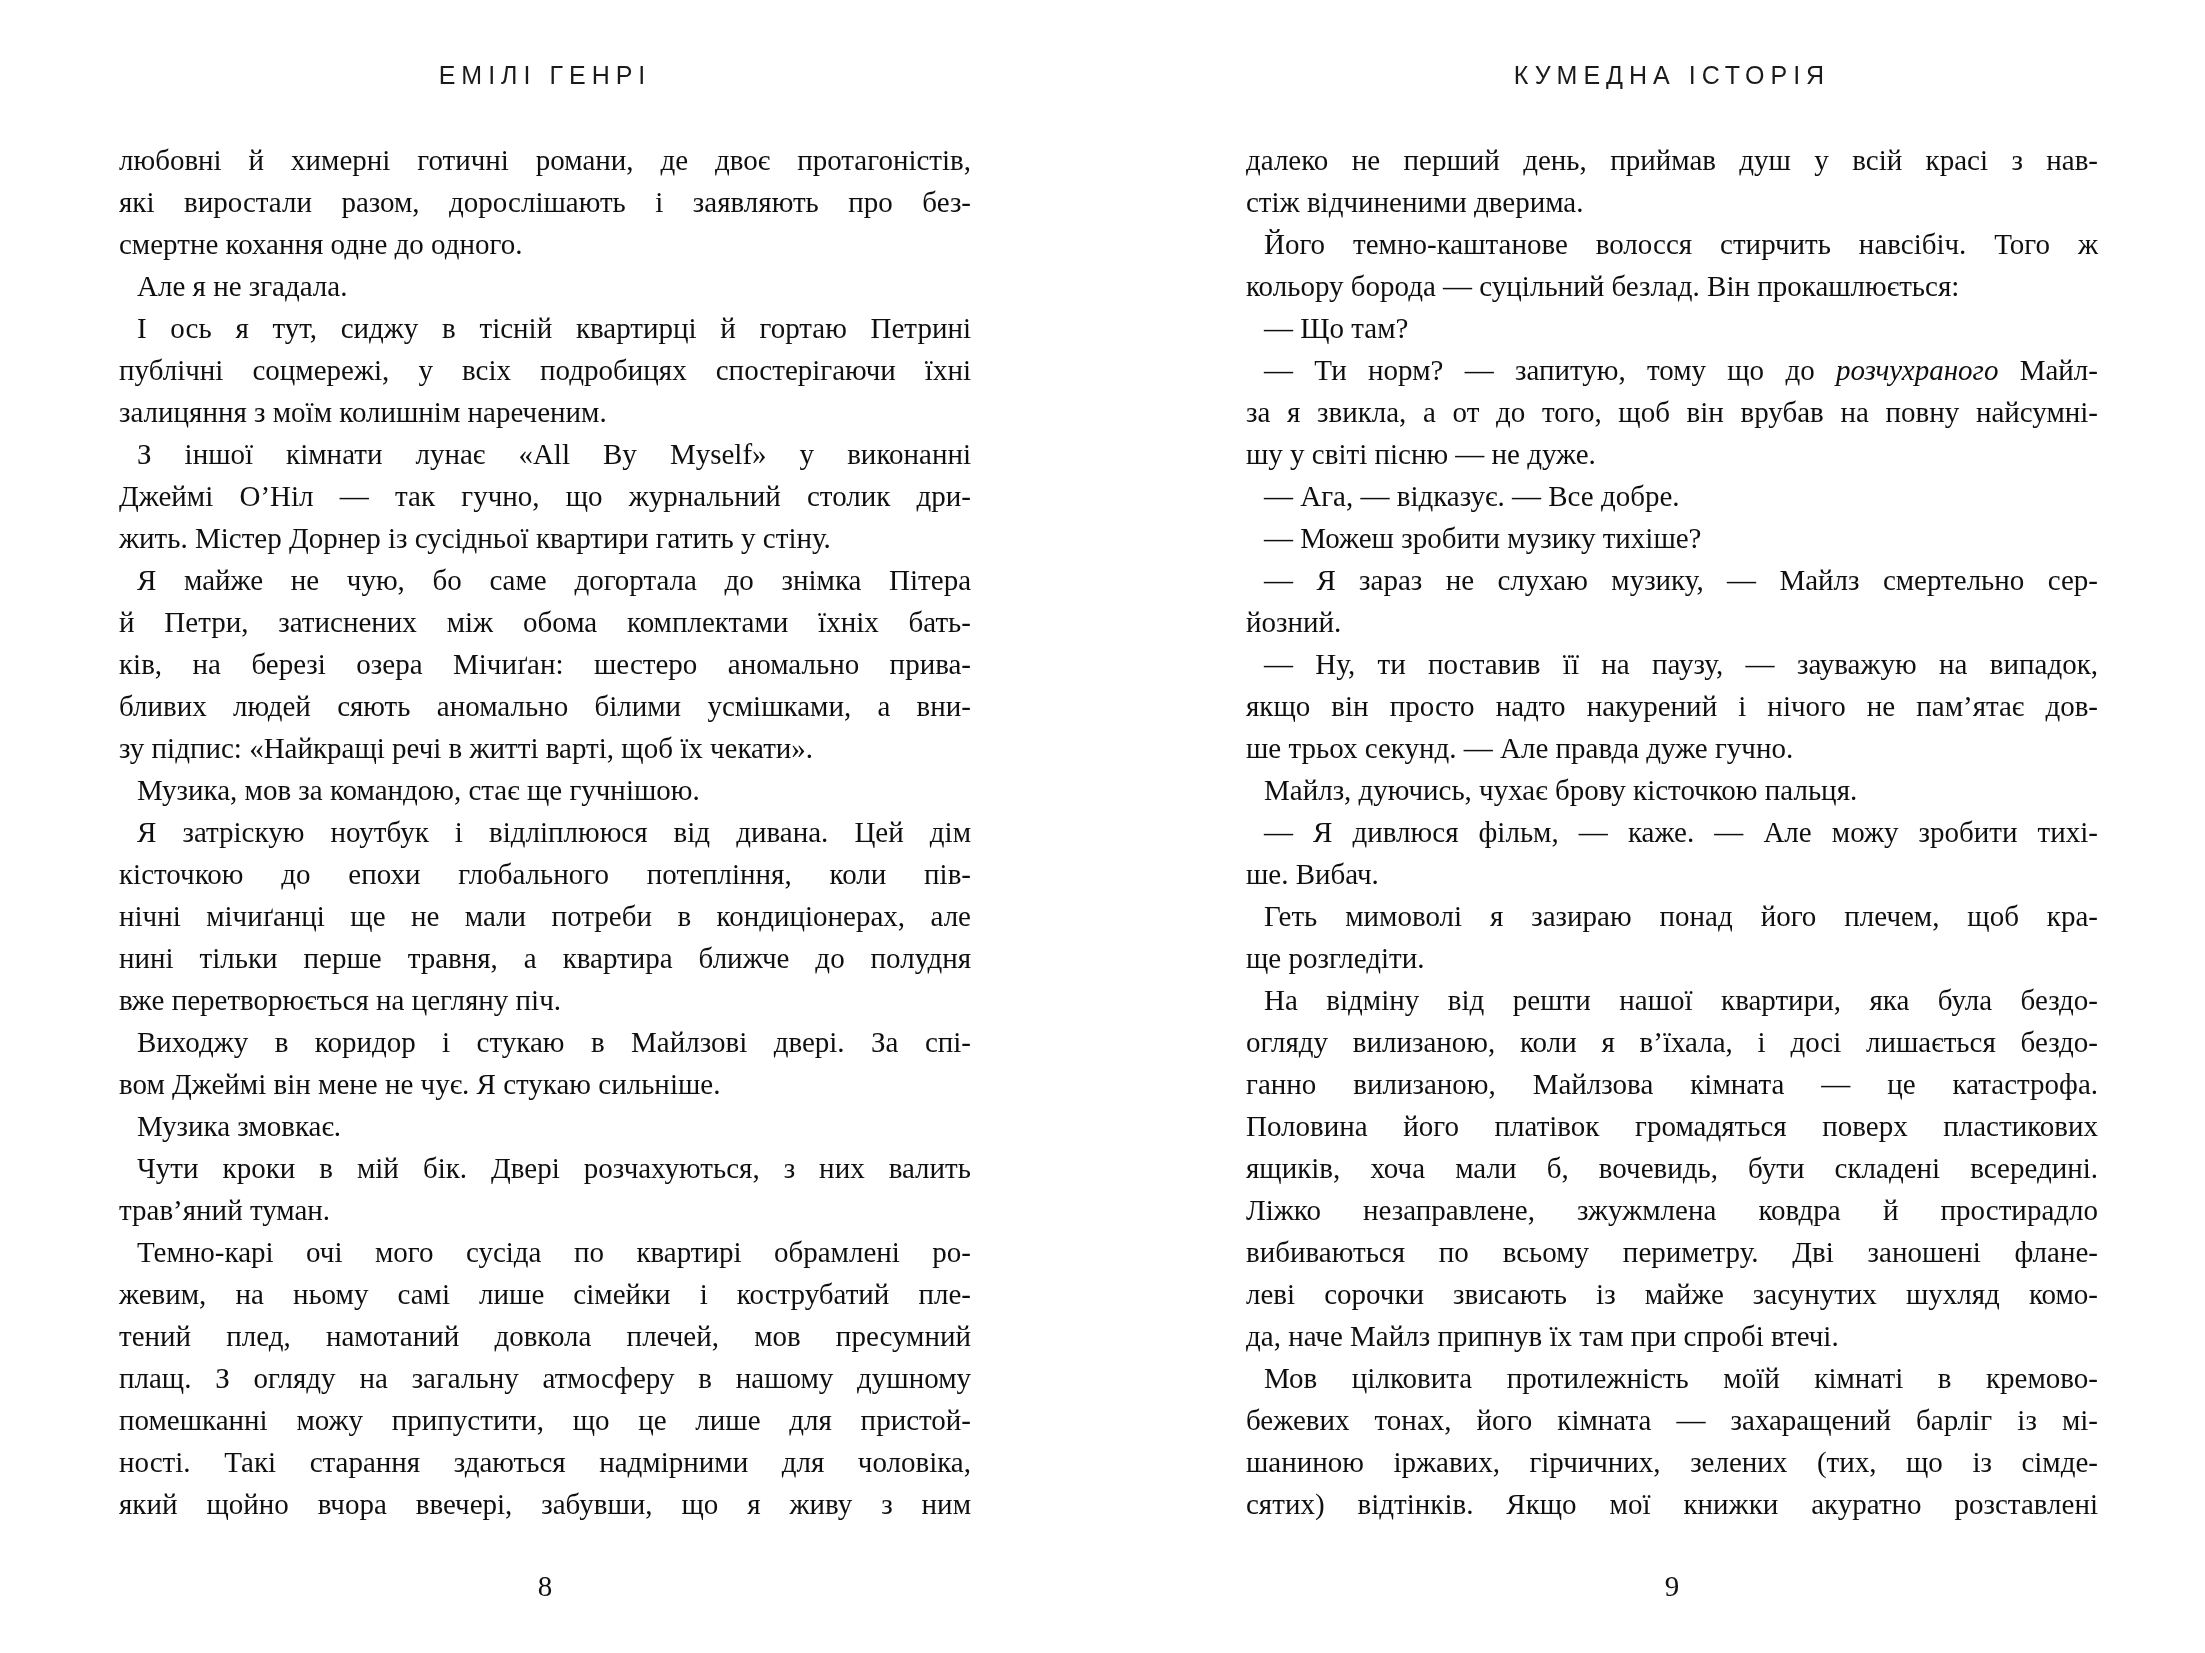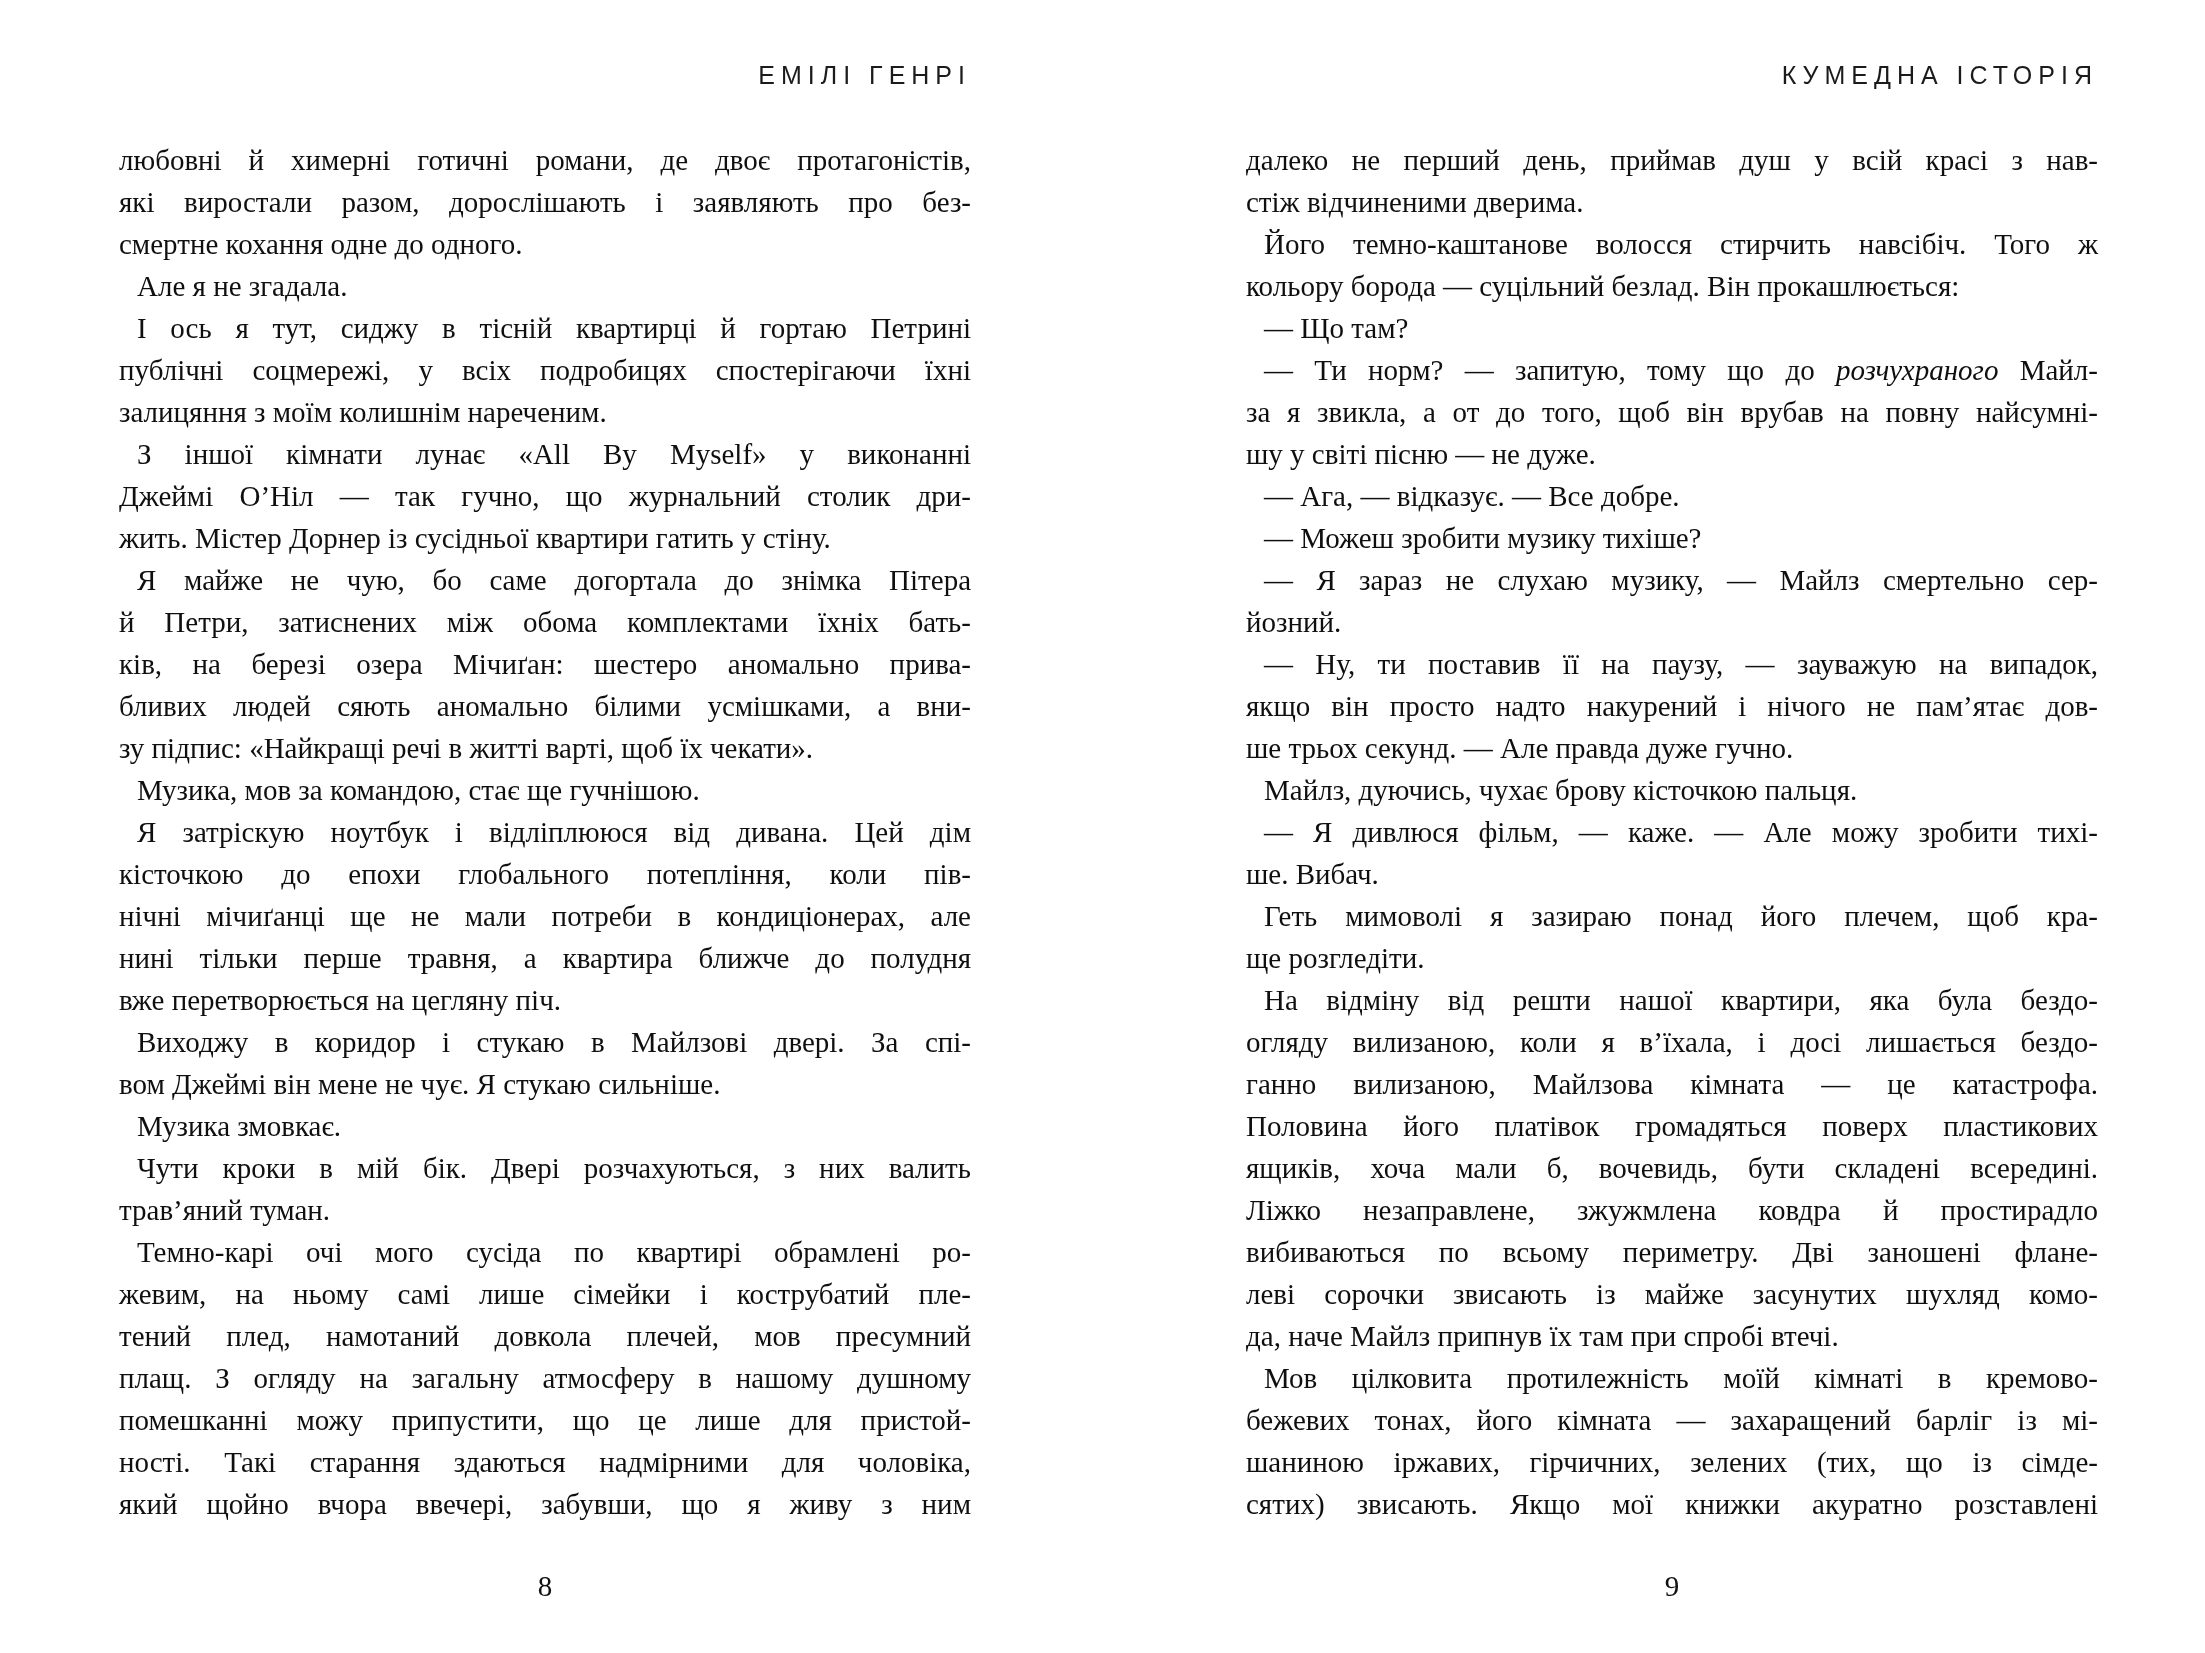--- a/index.html
+++ b/index.html
@@ -11,21 +11,21 @@
   }
   .spread { position:relative; width:2205px; height:1654px; background:#ffffff; overflow:hidden; }
   .page { position:absolute; top:0; width:1102px; height:1654px; }
   .page.left  { left:0; }
   .page.right { left:1103px; }
 
   .running-header {
     position:absolute; top:61px; width:852px;
     font-family:"Liberation Sans","DejaVu Sans",sans-serif;
     font-weight:400; font-size:25px; letter-spacing:6px;
-    color:#1b1b1b; text-align:right; white-space:nowrap;
+    color:#1b1b1b; text-align:center; white-space:nowrap;
   }
   .page.left  .running-header { left:119px; }
   .page.right .running-header { left:143px; }
 
   .text-block {
     position:absolute; top:139px; width:852px;
     font-size:29px; line-height:42px;
   }
   .page.left  .text-block { left:119px; }
   .page.right .text-block { left:143px; }
@@ -115,19 +115,19 @@
         <div class="line"><span>ганно вилизаною, Майлзова кімната — це катастрофа.</span></div>
         <div class="line"><span>Половина його платівок громадяться поверх пластикових</span></div>
         <div class="line"><span>ящиків, хоча мали б, вочевидь, бути складені всередині.</span></div>
         <div class="line"><span>Ліжко незаправлене, зжужмлена ковдра й простирадло</span></div>
         <div class="line"><span>вибиваються по всьому периметру. Дві заношені флане-</span></div>
         <div class="line"><span>леві сорочки звисають із майже засунутих шухляд комо-</span></div>
         <div class="line end"><span>да, наче Майлз припнув їх там при спробі втечі.</span></div>
         <div class="line indent"><span>Мов цілковита протилежність моїй кімнаті в кремово-</span></div>
         <div class="line"><span>бежевих тонах, його кімната — захаращений барліг із мі-</span></div>
         <div class="line"><span>шаниною іржавих, гірчичних, зелених (тих, що із сімде-</span></div>
-        <div class="line"><span>сятих) звисають. Якщо мої книжки акуратно розставлені</span></div>
+        <div class="line"><span>сятих) відтінків. Якщо мої книжки акуратно розставлені</span></div>
       </div>
     <div class="folio">9</div>
   </section>
 
 </div>
 
 
 </body></html>

